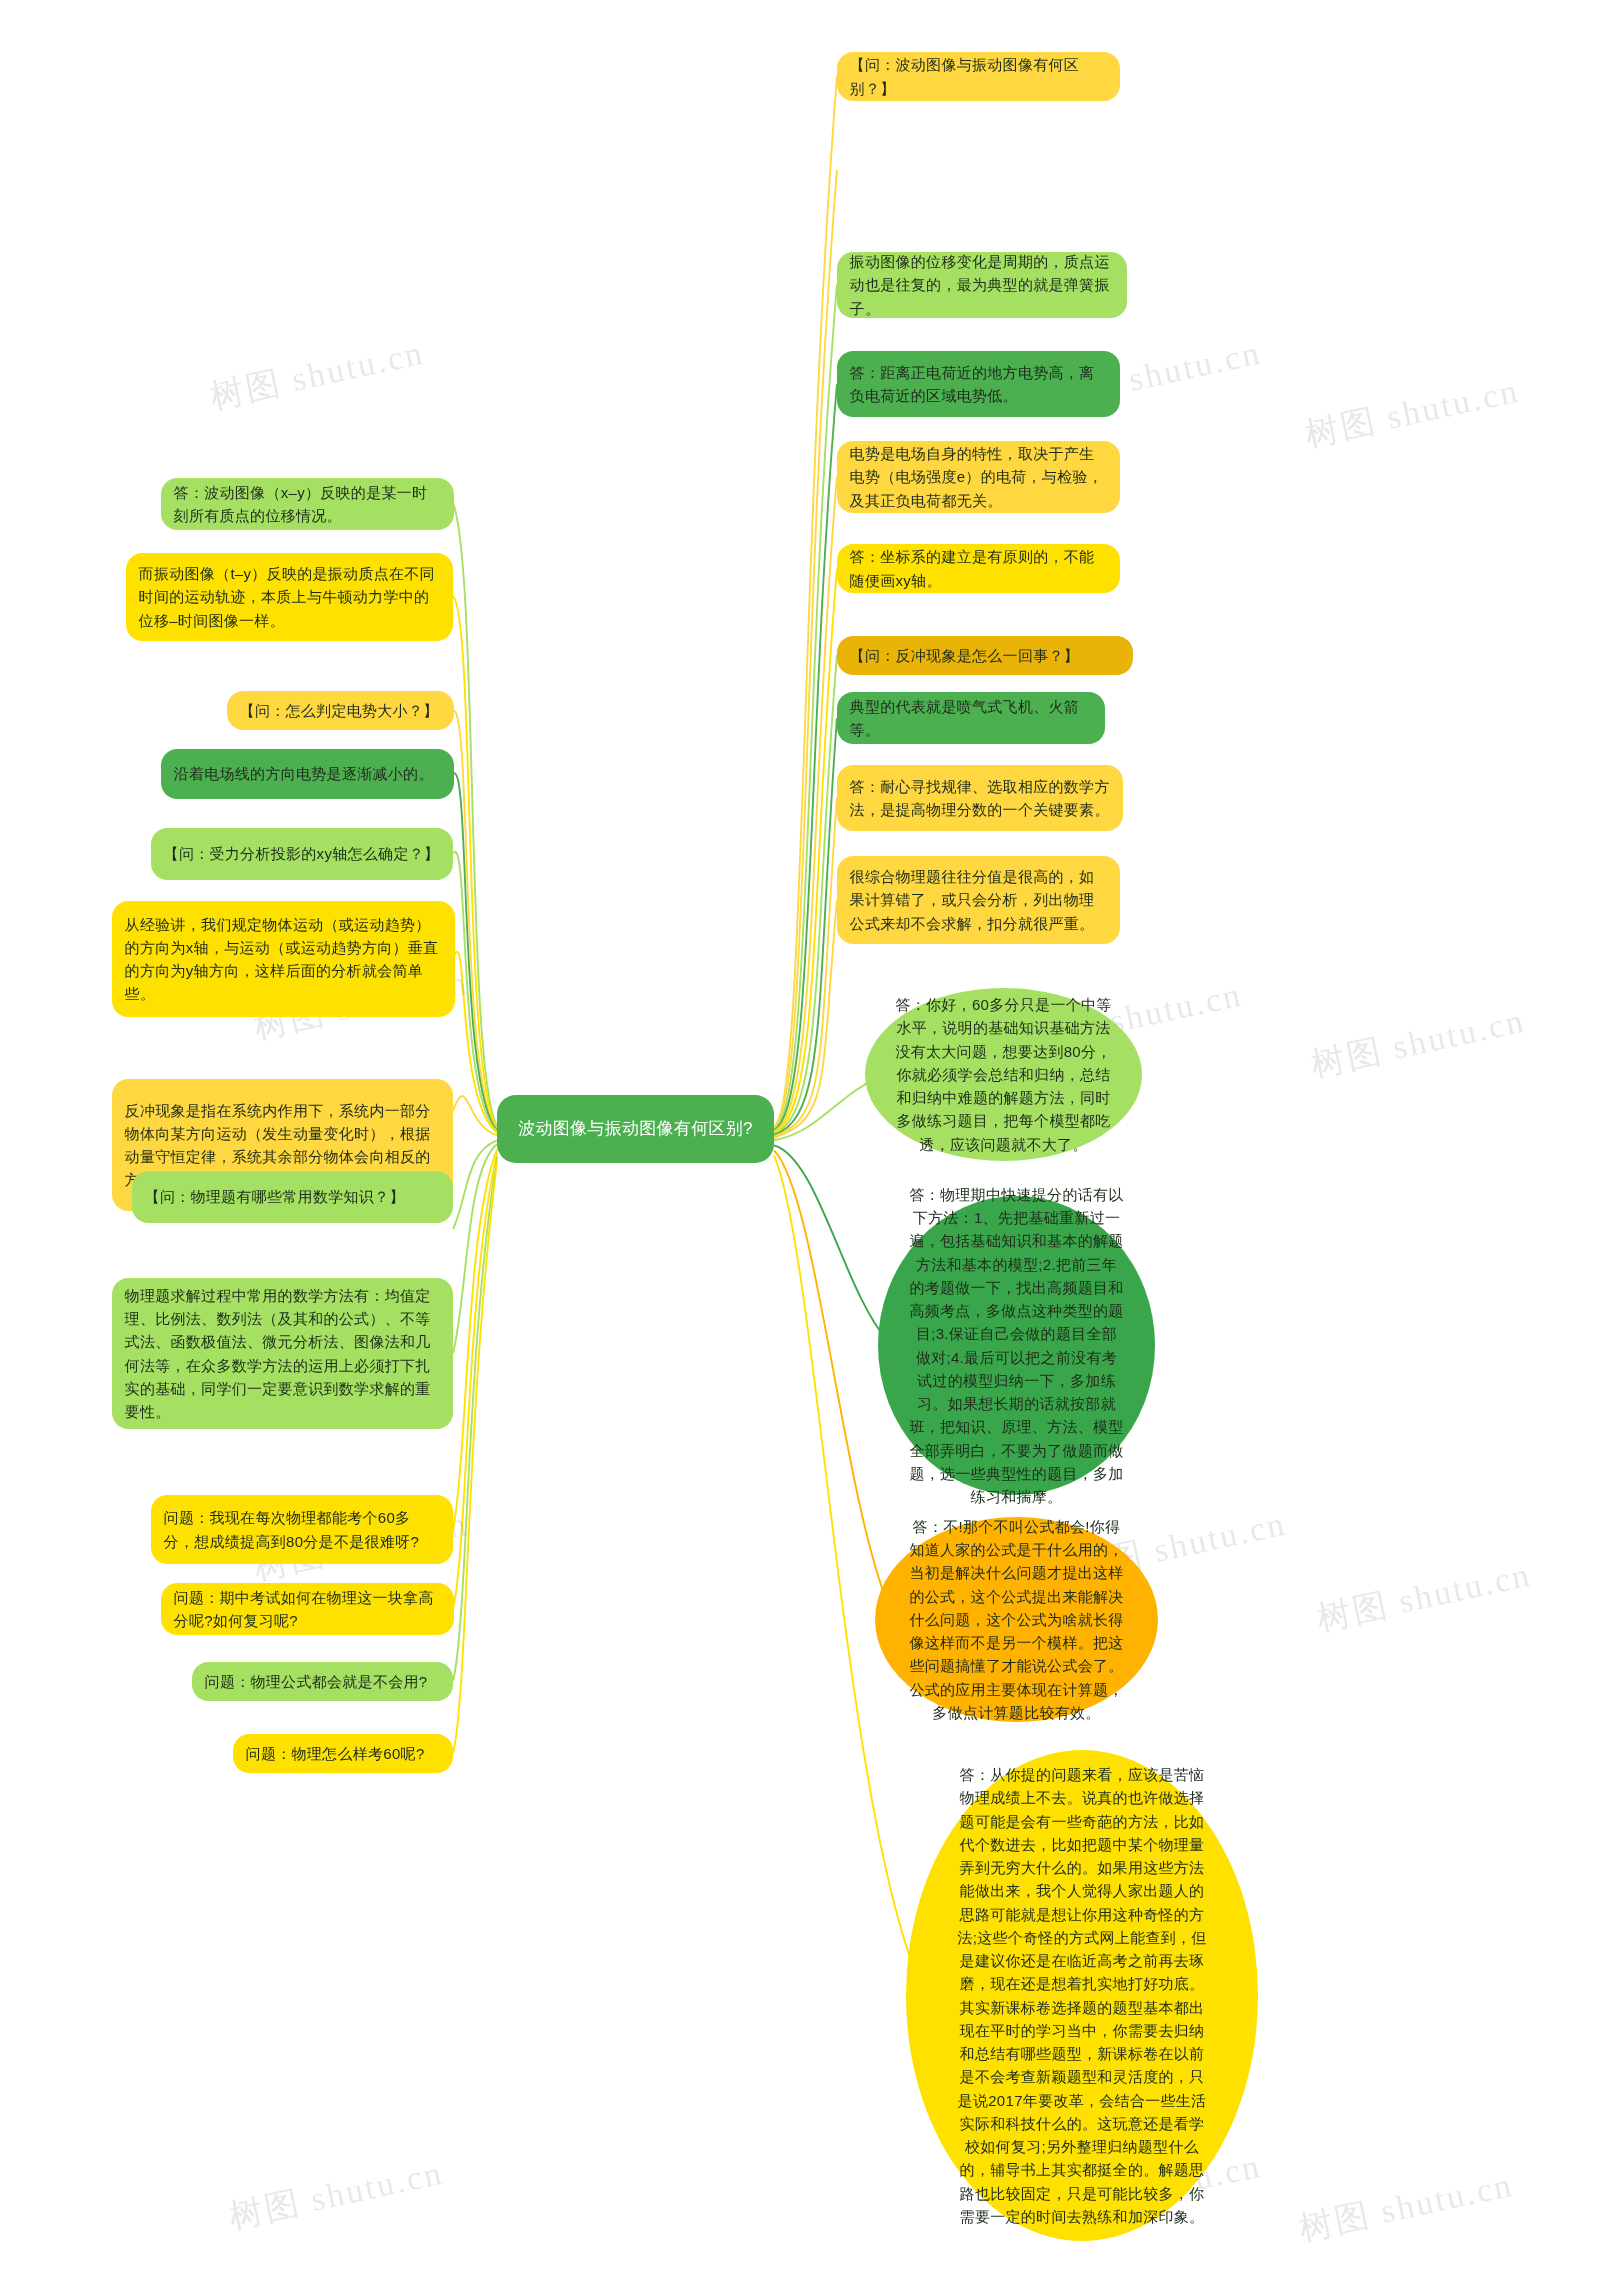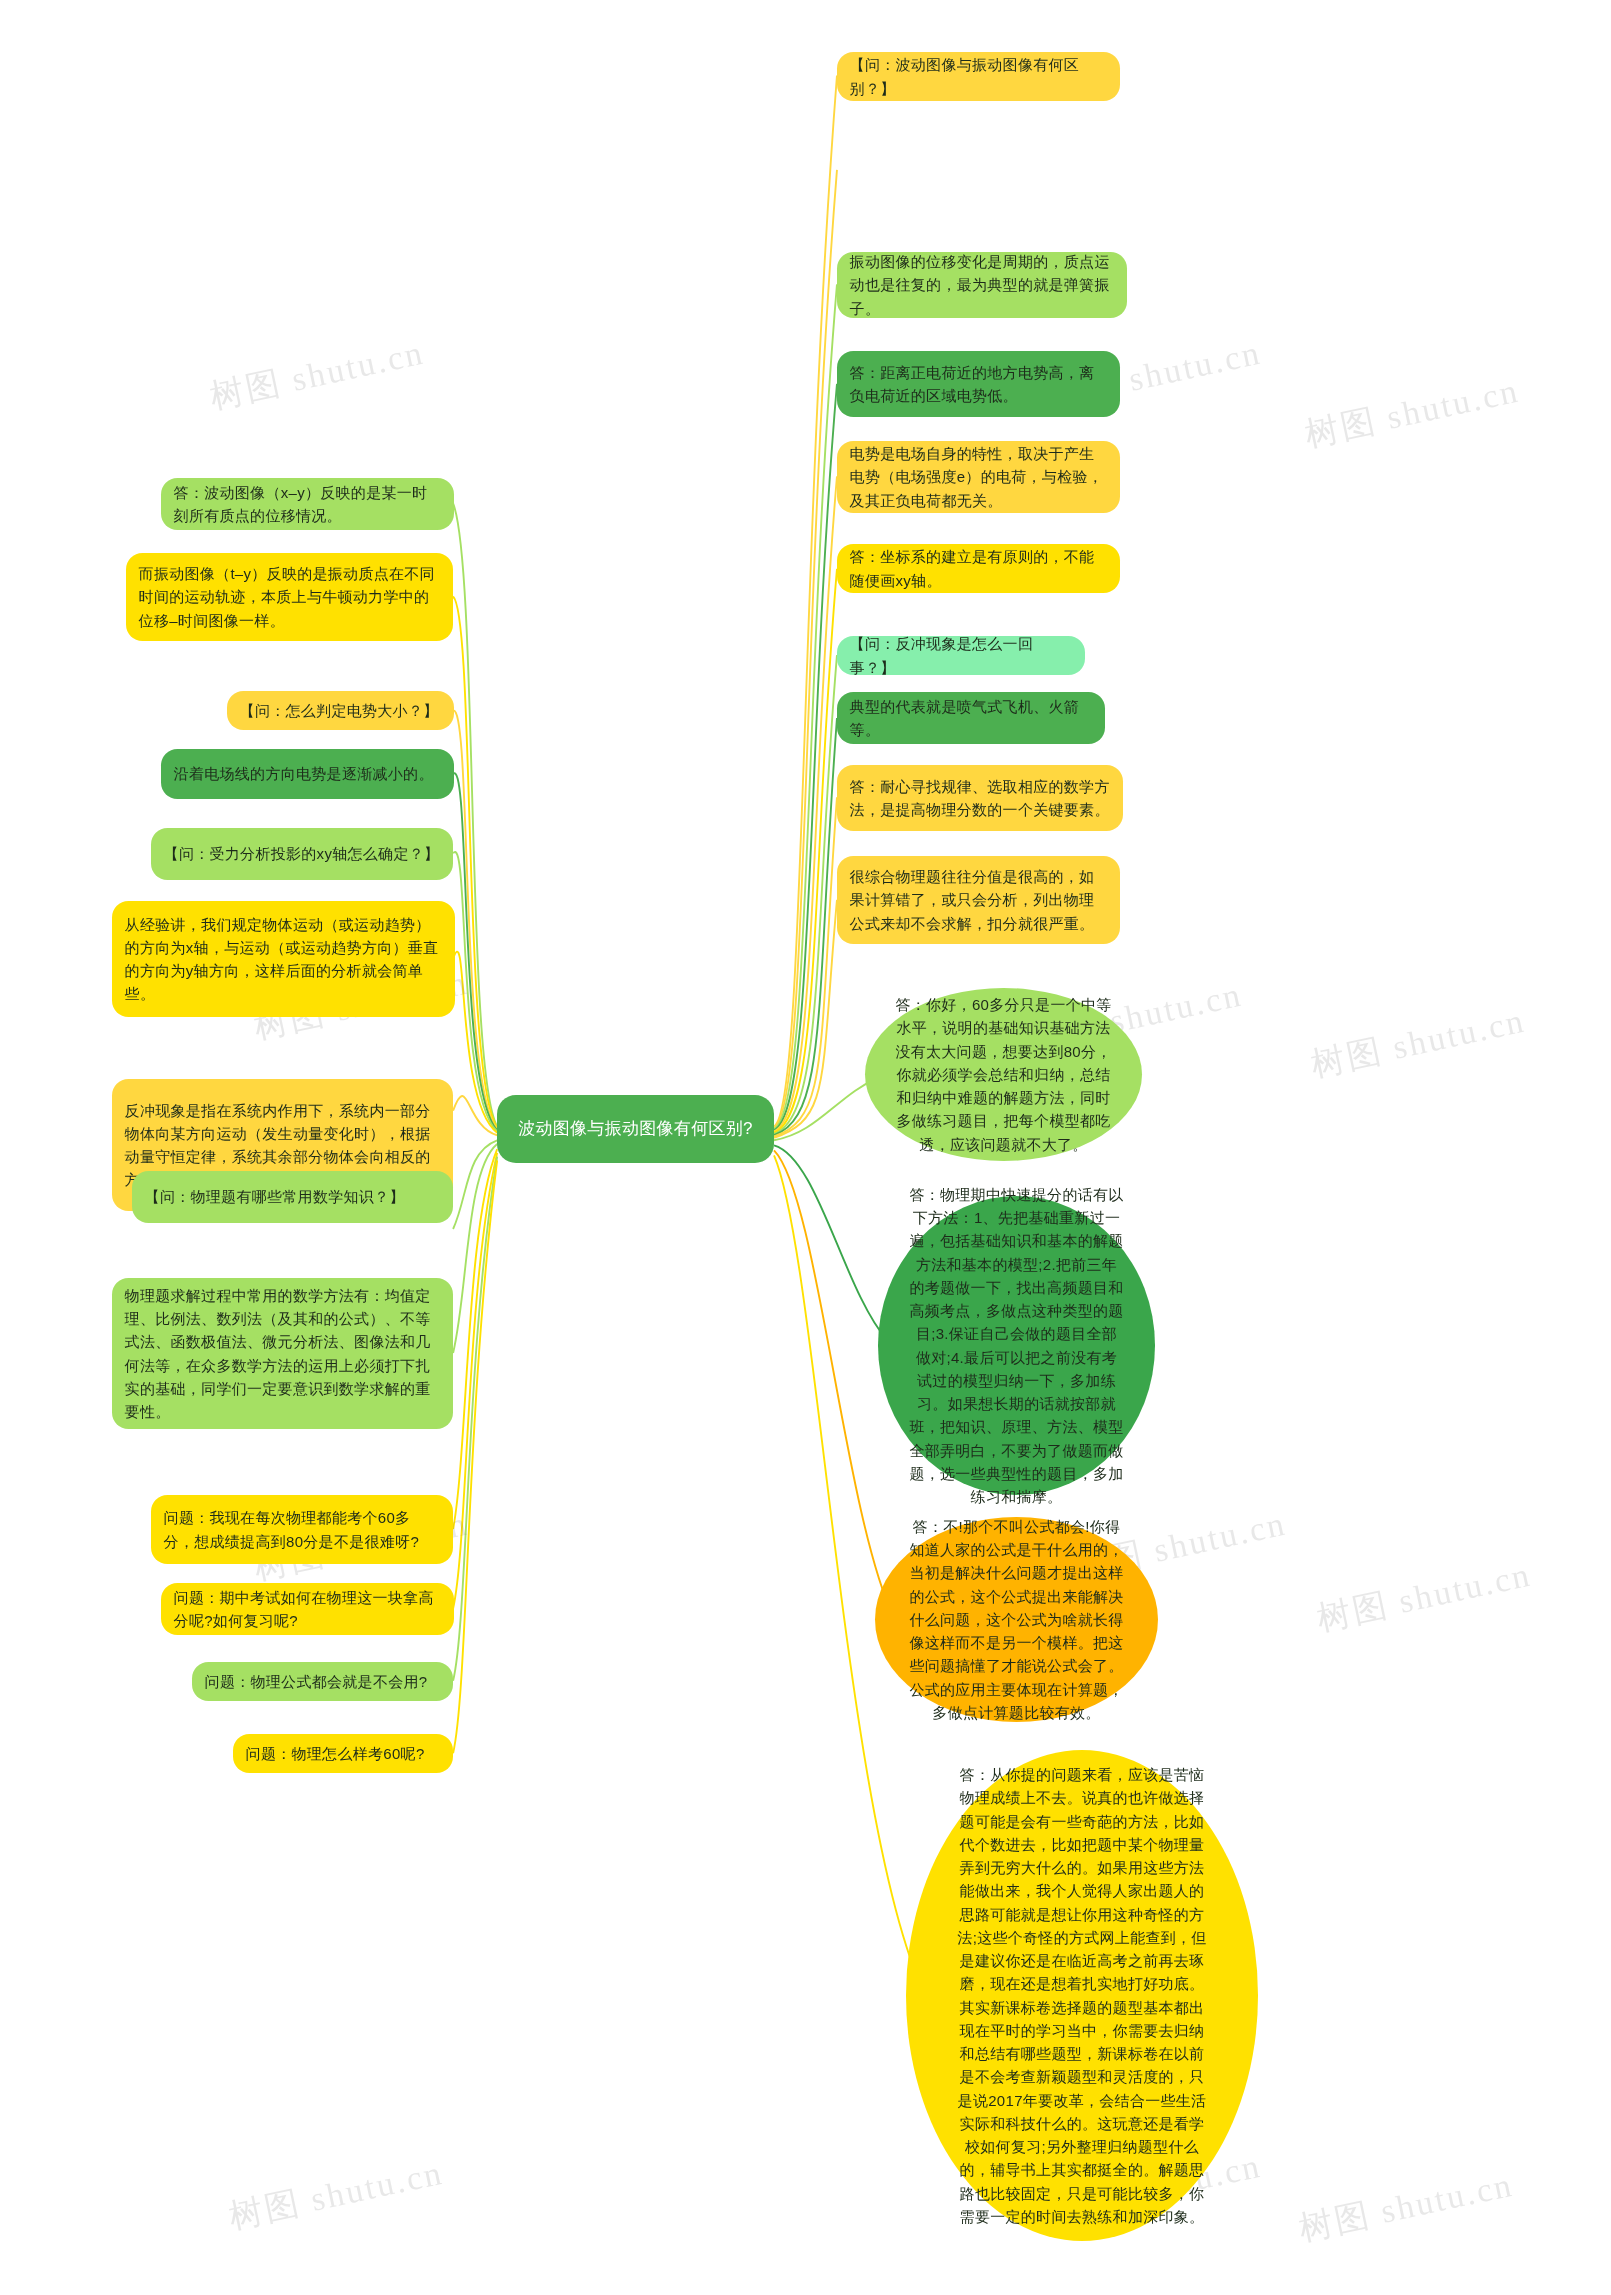--- a/index.html
+++ b/index.html
@@ -99,21 +99,21 @@
   <div class="wm" style="left:1045px;top:2165px">树图 shutu.cn</div>
   <div class="wm" style="left:1297px;top:2184px">树图 shutu.cn</div>
 
   <div class="node root" style="left:497px;top:1095px;width:277px;height:68px;background:#4caf50">波动图像与振动图像有何区别?</div>
 
   <div class="node" style="left:837px;top:52px;width:283px;height:49px;background:#ffd740">【问：波动图像与振动图像有何区别？】</div>
   <div class="node" style="left:837px;top:252px;width:290px;height:66px;background:#a5e063">振动图像的位移变化是周期的，质点运动也是往复的，最为典型的就是弹簧振子。</div>
   <div class="node" style="left:837px;top:351px;width:283px;height:66px;background:#4caf50">答：距离正电荷近的地方电势高，离负电荷近的区域电势低。</div>
   <div class="node" style="left:837px;top:441px;width:283px;height:72px;background:#ffd740">电势是电场自身的特性，取决于产生电势（电场强度e）的电荷，与检验，及其正负电荷都无关。</div>
   <div class="node" style="left:837px;top:544px;width:283px;height:49px;background:#ffe100">答：坐标系的建立是有原则的，不能随便画xy轴。</div>
-  <div class="node" style="left:837px;top:636px;width:248px;height:39px;background:#86efac">【问：反冲现象是怎么一回事？】</div>
+  <div class="node" style="left:837px;top:636px;width:296px;height:39px;background:#eab308">【问：反冲现象是怎么一回事？】</div>
   <div class="node" style="left:837px;top:692px;width:268px;height:52px;background:#4caf50">典型的代表就是喷气式飞机、火箭等。</div>
   <div class="node" style="left:837px;top:765px;width:286px;height:66px;background:#ffd740">答：耐心寻找规律、选取相应的数学方法，是提高物理分数的一个关键要素。</div>
   <div class="node" style="left:837px;top:856px;width:283px;height:88px;background:#ffd740">很综合物理题往往分值是很高的，如果计算错了，或只会分析，列出物理公式来却不会求解，扣分就很严重。</div>
   <div class="node oval" style="left:865px;top:988px;width:277px;height:173px;background:#a5e063;padding:19px 28px">答：你好，60多分只是一个中等水平，说明的基础知识基础方法没有太大问题，想要达到80分，你就必须学会总结和归纳，总结和归纳中难题的解题方法，同时多做练习题目，把每个模型都吃透，应该问题就不大了。</div>
   <div class="node oval" style="left:878px;top:1196px;width:277px;height:299px;background:#3aa64b;padding:22.7px 31px">答：物理期中快速提分的话有以下方法：1、先把基础重新过一遍，包括基础知识和基本的解题方法和基本的模型;2.把前三年的考题做一下，找出高频题目和高频考点，多做点这种类型的题目;3.保证自己会做的题目全部做对;4.最后可以把之前没有考试过的模型归纳一下，多加练习。如果想长期的话就按部就班，把知识、原理、方法、模型全部弄明白，不要为了做题而做题，选一些典型性的题目，多加练习和揣摩。</div>
   <div class="node oval" style="left:875px;top:1517px;width:283px;height:205px;background:#ffb300;padding:21.4px 30px">答：不!那个不叫公式都会!你得知道人家的公式是干什么用的，当初是解决什么问题才提出这样的公式，这个公式提出来能解决什么问题，这个公式为啥就长得像这样而不是另一个模样。把这些问题搞懂了才能说公式会了。公式的应用主要体现在计算题，多做点计算题比较有效。</div>
   <div class="node oval" style="left:906px;top:1750px;width:352px;height:491px;background:#ffe100;padding:34px 49px">答：从你提的问题来看，应该是苦恼物理成绩上不去。说真的也许做选择题可能是会有一些奇葩的方法，比如代个数进去，比如把题中某个物理量弄到无穷大什么的。如果用这些方法能做出来，我个人觉得人家出题人的思路可能就是想让你用这种奇怪的方法;这些个奇怪的方式网上能查到，但是建议你还是在临近高考之前再去琢磨，现在还是想着扎实地打好功底。其实新课标卷选择题的题型基本都出现在平时的学习当中，你需要去归纳和总结有哪些题型，新课标卷在以前是不会考查新颖题型和灵活度的，只是说2017年要改革，会结合一些生活实际和科技什么的。这玩意还是看学校如何复习;另外整理归纳题型什么的，辅导书上其实都挺全的。解题思路也比较固定，只是可能比较多，你需要一定的时间去熟练和加深印象。</div>
 
   <div class="node" style="left:161px;top:478px;width:293px;height:52px;background:#a5e063">答：波动图像（x–y）反映的是某一时刻所有质点的位移情况。</div>
   <div class="node" style="left:126px;top:553px;width:327px;height:88px;background:#ffe100">而振动图像（t–y）反映的是振动质点在不同时间的运动轨迹，本质上与牛顿动力学中的位移–时间图像一样。</div>

